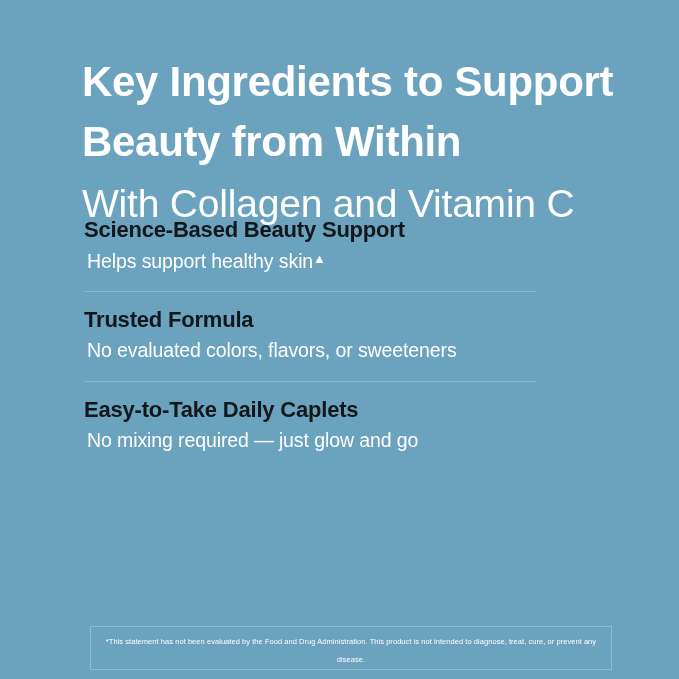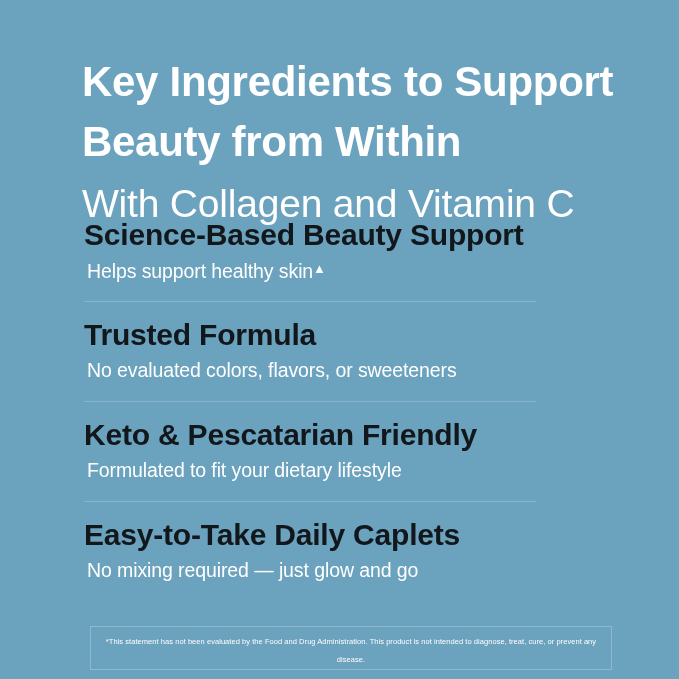--- a/index.html
+++ b/index.html
@@ -50,21 +50,21 @@
   }
   .feature {
     padding: 0 0 14px 0;
   }
   .feature + .feature {
     border-top: 1px solid #89b4ca;
     padding-top: 14px;
   }
   .feature-title {
     color: #12171c;
-    font-size: 30px;
+    font-size: 22px;
     font-weight: bold;
     letter-spacing: -0.2px;
     line-height: 1.25;
     margin: 0 0 5px 0;
   }
   .feature-desc {
     color: #ffffff;
     font-size: 19.5px;
     font-weight: 400;
     line-height: 1.3;
@@ -110,24 +110,20 @@
     <div class="feature">
       <p class="feature-title">Science-Based Beauty Support</p>
       <p class="feature-desc"><span>Helps support healthy skin</span><span class="dagger">▲</span></p>
     </div>
 
     <div class="feature">
       <p class="feature-title">Trusted Formula</p>
       <p class="feature-desc">No evaluated colors, flavors, or sweeteners</p>
     </div>
 
-    <div class="feature">
-      <p class="feature-title">Keto &amp; Pescatarian Friendly</p>
-      <p class="feature-desc">Formulated to fit your dietary lifestyle</p>
-    </div>
 
     <div class="feature">
       <p class="feature-title">Easy-to-Take Daily Caplets</p>
       <p class="feature-desc">No mixing required — just glow and go</p>
     </div>
 
   </div>
 
   <div class="disclaimer">
     <span>*This statement has not been evaluated by the Food and Drug Administration. This product is not intended to diagnose, treat, cure, or prevent any disease.</span>

